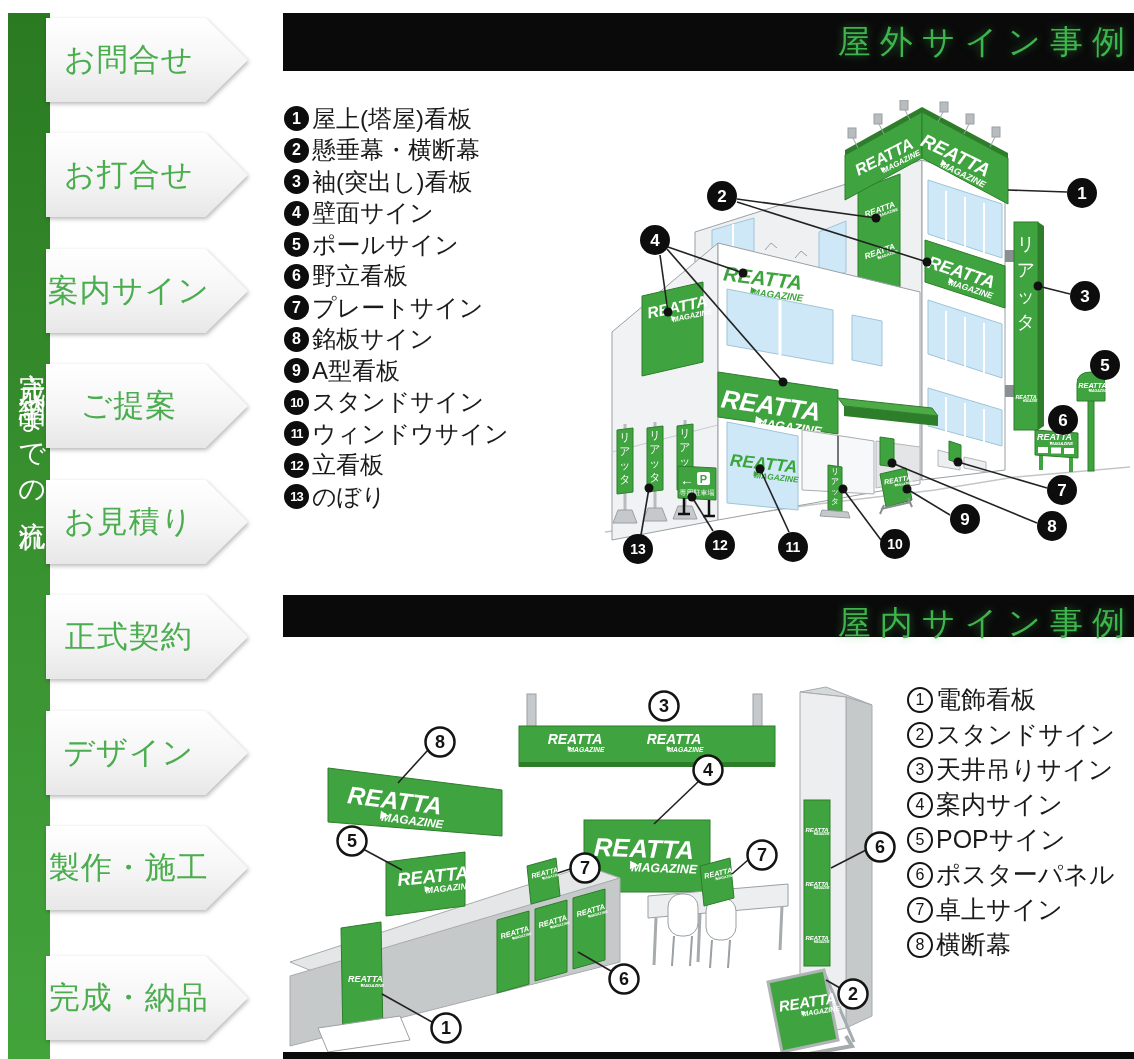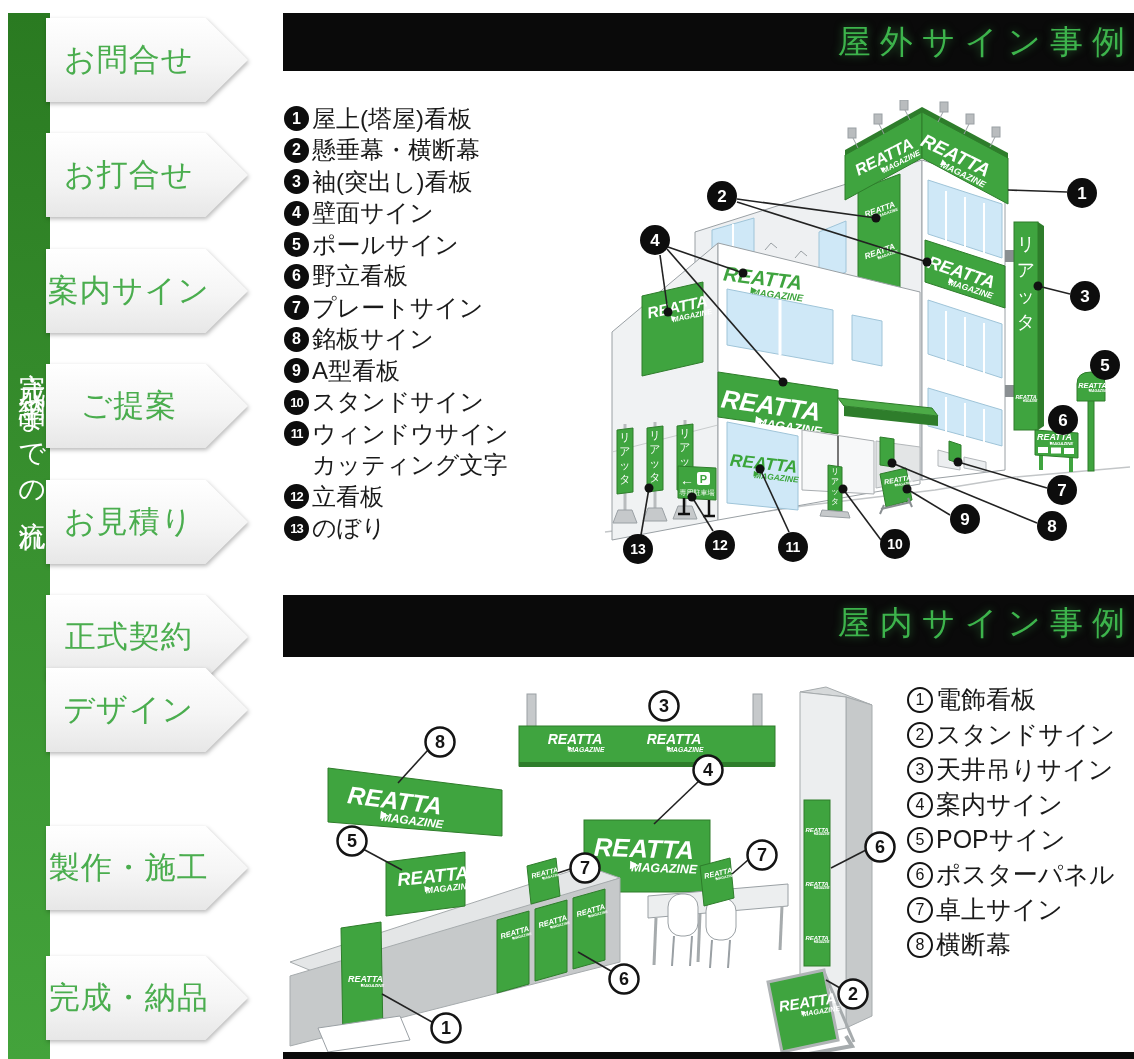--- a/index.html
+++ b/index.html
@@ -58,21 +58,21 @@
     </button>
   <button class="step" style="top:480px">
       <span class="shape">お見積り</span>
     </button>
   <button class="step" style="top:364px">
       <span class="shape">ご提案</span>
     </button>
   <button class="step" style="top:595px">
       <span class="shape">正式契約</span>
     </button>
-  <button class="step" style="top:668px">
+  <button class="step" style="top:711px">
       <span class="shape">デザイン</span>
     </button>
   <button class="step" style="top:826px">
       <span class="shape">製作・施工</span>
     </button>
   <button class="step" style="top:956px">
       <span class="shape">完成・納品</span>
     </button>
 
   <div class="bar" style="top:13px;height:58px">
@@ -116,24 +116,20 @@
         <span class="badge filled">9</span>
         <span>A型看板</span>
       </div>
     <div class="row">
         <span class="badge filled two">10</span>
         <span>スタンドサイン</span>
       </div>
     <div class="row">
         <span class="badge filled two">11</span>
         <span>ウィンドウサイン</span>
-      </div>
-    <div class="row">
-        <span class="badge spacer"></span>
-        <span>カッティング文字</span>
       </div>
     <div class="row">
         <span class="badge filled two">12</span>
         <span>立看板</span>
       </div>
     <div class="row">
         <span class="badge filled two">13</span>
         <span>のぼり</span>
       </div>
   </div>
@@ -368,21 +364,21 @@
       <circle cx="793" cy="547" r="15" fill="#0d0d0d"></circle>
           <text x="793" y="552" font-size="14">11</text>
       <circle cx="720" cy="545" r="15" fill="#0d0d0d"></circle>
           <text x="720" y="550" font-size="14">12</text>
       <circle cx="638" cy="549" r="15" fill="#0d0d0d"></circle>
           <text x="638" y="554" font-size="14">13</text>
     </g>
   </svg>
   </div>
 
-  <div class="bar" style="top:595px;height:62px">
+  <div class="bar" style="top:595px;height:42px">
     <span class="title" style="line-height:56px">屋内サイン事例</span>
   </div>
 
   <div class="illus" style="left:283px;top:660px;width:851px;height:392px">
   <svg width="851" height="392" viewBox="283 660 851 392">
 
     <g>
       <polygon points="328,768 502,790 502,836 328,822" fill="#3fa43f" stroke="#2e7d2b"></polygon>
       <use href="#logo" width="100" height="44" transform="translate(352,781) rotate(7) scale(0.90)" style="color:#fff"></use>
     </g>

